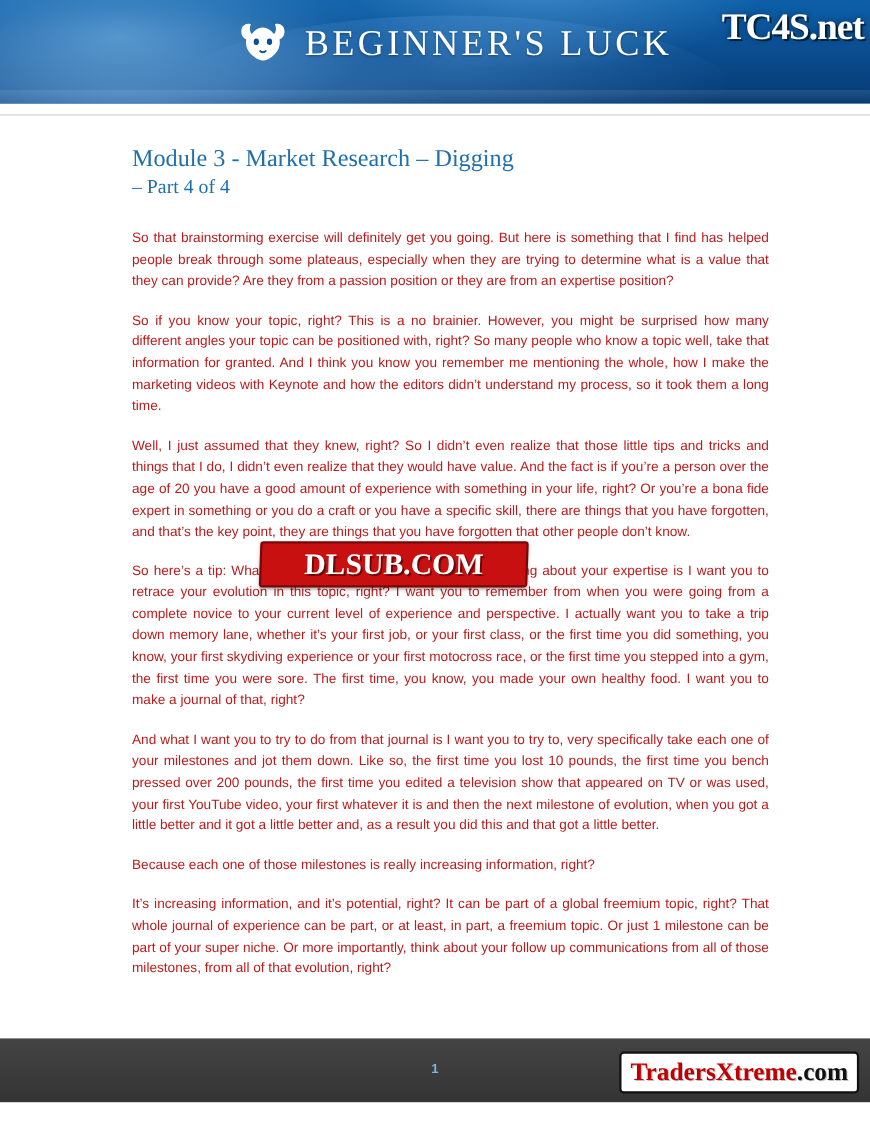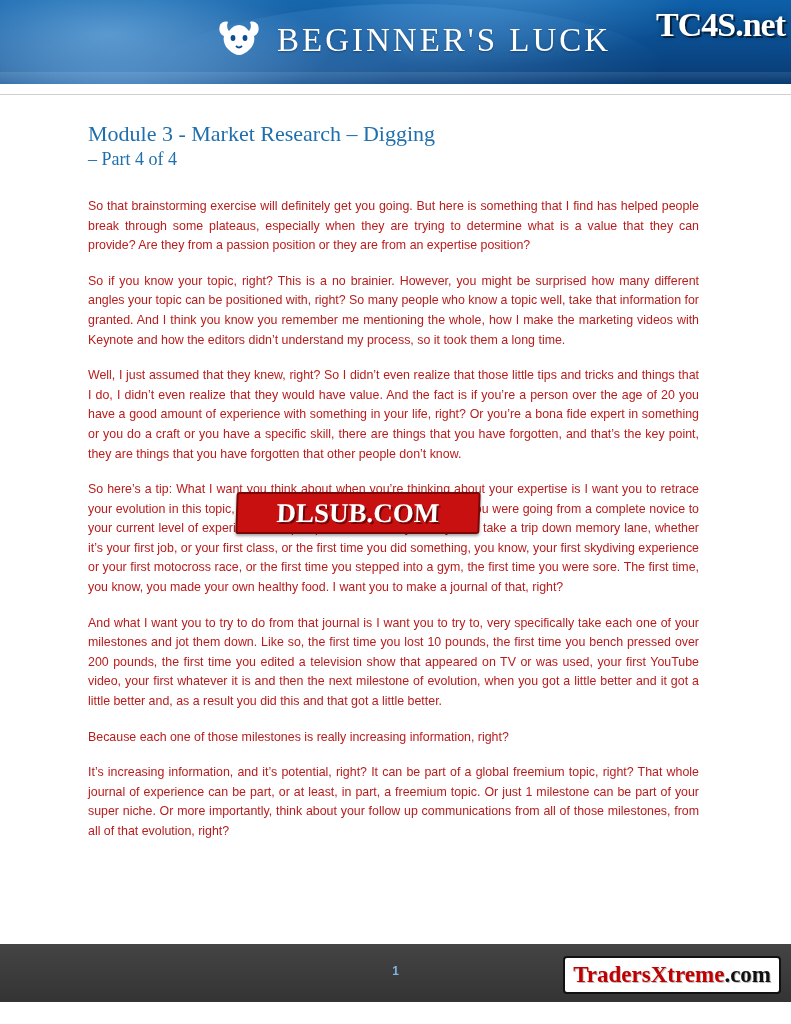--- a/index.html
+++ b/index.html
@@ -18,21 +18,21 @@
     width: 791px;
     height: 1024px;
     background: #ffffff;
     box-sizing: border-box;
   }
 
   
   .header {
     position: relative;
     width: 791px;
-    height: 84px;
+    height: 94px;
     background: #0a4f8f;
     background-image:
       radial-gradient(ellipse 420px 150px at 15% 120%, rgba(120,190,255,0.55), rgba(10,79,143,0) 70%),
       radial-gradient(ellipse 300px 120px at 62% -20%, rgba(150,210,255,0.35), rgba(10,79,143,0) 70%),
       linear-gradient(180deg, #0d5fa8 0%, #0b4f92 45%, #083a72 100%);
     overflow: hidden;
   }
   .header::after {
     content: "";
     position: absolute;
@@ -96,21 +96,21 @@
   .header-divider {
     width: 791px;
     height: 10px;
     background: #ffffff;
     border-bottom: 1px solid #cfcfcf;
   }
 
   
   .content {
     position: relative;
-    padding: 26px 92px 0 88px;
+    padding: 26px 92px 0 120px;
     box-sizing: border-box;
   }
   .doc-title {
     color: #1f6fad;
     font-family: "Liberation Serif", serif;
     font-size: 22px;
     font-weight: normal;
     margin: 0;
     line-height: 1.2;
   }

